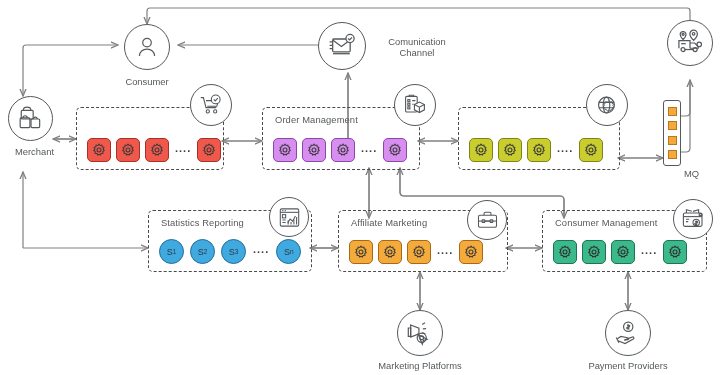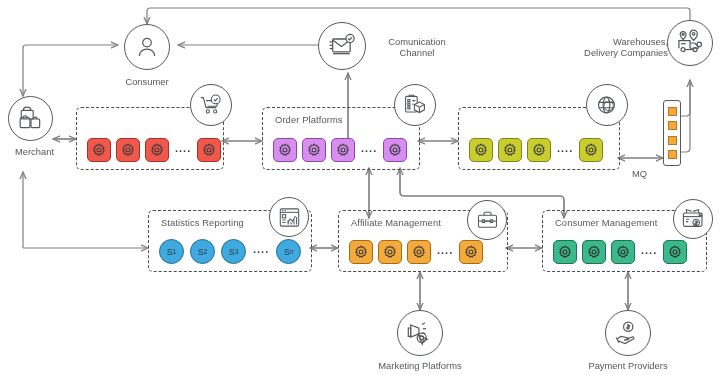--- a/index.html
+++ b/index.html
@@ -131,30 +131,28 @@
       <circle cx="16.4" cy="17.6" r="1.7"></circle>
       <path d="M7.7 17.6h7"></path>
       <path d="M4.4 12.6h4"></path>
       <path d="M6.1 2.2a2.5 2.5 0 012.5 2.5c0 1.9-2.5 4.3-2.5 4.3S3.6 6.6 3.6 4.7A2.5 2.5 0 016.1 2.2z"></path>
       <circle cx="6.1" cy="4.6" r=".9"></circle>
       <path d="M15.1 1a3.2 3.2 0 013.2 3.2c0 2.4-3.2 5.5-3.2 5.5s-3.2-3.1-3.2-5.5A3.2 3.2 0 0115.1 1z"></path>
       <circle cx="15.1" cy="4.1" r="1.1"></circle>
       <circle cx="19.9" cy="13.2" r="1.9"></circle>
     </svg>
   </div>
-  <div class="caption" style="left:572px;top:36px;width:96px;text-align:right;">Warehouses,
-Delivery Companies</div>
 
   <div class="mq" style="left:663px;top:100px;width:18px;height:66px;">
     <i></i>
     <i></i>
     <i></i>
     <i></i>
   </div>
-  <div class="mq-label" style="left:632px;top:168px;">MQ</div>
+  <div class="mq-label" style="left:684px;top:168px;">MQ</div>
 
   <div class="group" style="left:76px;top:107px;width:146px;height:61px;">
     <div class="tiles">
       <div class="tile" style="background:#f0584c;border:1px solid #a63126;">
         <svg width="14" height="14" viewBox="0 0 24 24" fill="none" stroke="#3a3a3a" stroke-width="1.8">
             <circle cx="12" cy="12" r="3.4"></circle>
             <path d="M12 1.9l1.9 2.4 3-.8.6 3 2.9 1.1-1.3 2.8 1.9 2.4-2.5 1.8.3 3.1-3.1.2-1.4 2.8L12 19.4l-2.3 1.3-1.4-2.8-3.1-.2.3-3.1L3 12.8l1.9-2.4-1.3-2.8 2.9-1.1.6-3 3 .8z"></path>
           </svg>
       </div>
       <div class="tile" style="background:#f0584c;border:1px solid #a63126;">
@@ -183,21 +181,21 @@
       <path d="M1.8 4.6h2.6l2.6 10h10.3"></path>
       <path d="M7 7.6h12.4l-1.6 5.6H8.3"></path>
       <circle cx="8.8" cy="18.4" r="1.6"></circle>
         <circle cx="16.2" cy="18.4" r="1.6"></circle>
       <circle cx="16.7" cy="6.4" r="4.4" fill="#fff"></circle>
       <path d="M14.7 6.4l1.5 1.5 2.6-2.7"></path>
     </svg>
   </div>
 
   <div class="group" style="left:262px;top:107px;width:156px;height:61px;">
-    <div class="group-title">Order Platforms</div>
+    <div class="group-title">Order Management</div>
     <div class="tiles">
       <div class="tile" style="background:#d88ef0;border:1px solid #8a4aa3;">
         <svg width="14" height="14" viewBox="0 0 24 24" fill="none" stroke="#3a3a3a" stroke-width="1.8">
             <circle cx="12" cy="12" r="3.4"></circle>
             <path d="M12 1.9l1.9 2.4 3-.8.6 3 2.9 1.1-1.3 2.8 1.9 2.4-2.5 1.8.3 3.1-3.1.2-1.4 2.8L12 19.4l-2.3 1.3-1.4-2.8-3.1-.2.3-3.1L3 12.8l1.9-2.4-1.3-2.8 2.9-1.1.6-3 3 .8z"></path>
           </svg>
       </div>
       <div class="tile" style="background:#d88ef0;border:1px solid #8a4aa3;">
         <svg width="14" height="14" viewBox="0 0 24 24" fill="none" stroke="#3a3a3a" stroke-width="1.8">
             <circle cx="12" cy="12" r="3.4"></circle>
@@ -298,21 +296,21 @@
       <path d="M2.4 6.6h19.2"></path>
       <path d="M4.4 4.8h1.2M7 4.8h1.2"></path>
       <rect x="4.6" y="9" width="3.4" height="3.4"></rect>
       <path d="M4.6 14.6h3.4M4.6 17.2h3.4"></path>
       <path d="M10.2 17.6l2.4-4 2.6 2.2 3-5.4"></path>
       <path d="M10.6 19.2v-4.4M13.6 19.2v-2.6M16.6 19.2v-5.2M19.4 19.2v-7.6"></path>
     </svg>
   </div>
 
   <div class="group" style="left:338px;top:210px;width:168px;height:60px;">
-    <div class="group-title">Affiliate Management</div>
+    <div class="group-title">Affiliate Marketing</div>
     <div class="tiles">
       <div class="tile" style="background:#f5ab3c;border:1px solid #a66a14;">
         <svg width="14" height="14" viewBox="0 0 24 24" fill="none" stroke="#3a3a3a" stroke-width="1.8">
             <circle cx="12" cy="12" r="3.4"></circle>
             <path d="M12 1.9l1.9 2.4 3-.8.6 3 2.9 1.1-1.3 2.8 1.9 2.4-2.5 1.8.3 3.1-3.1.2-1.4 2.8L12 19.4l-2.3 1.3-1.4-2.8-3.1-.2.3-3.1L3 12.8l1.9-2.4-1.3-2.8 2.9-1.1.6-3 3 .8z"></path>
           </svg>
       </div>
       <div class="tile" style="background:#f5ab3c;border:1px solid #a66a14;">
         <svg width="14" height="14" viewBox="0 0 24 24" fill="none" stroke="#3a3a3a" stroke-width="1.8">
             <circle cx="12" cy="12" r="3.4"></circle>

